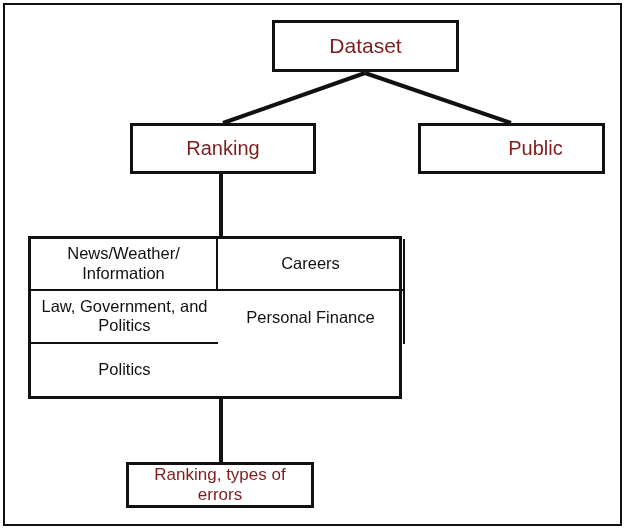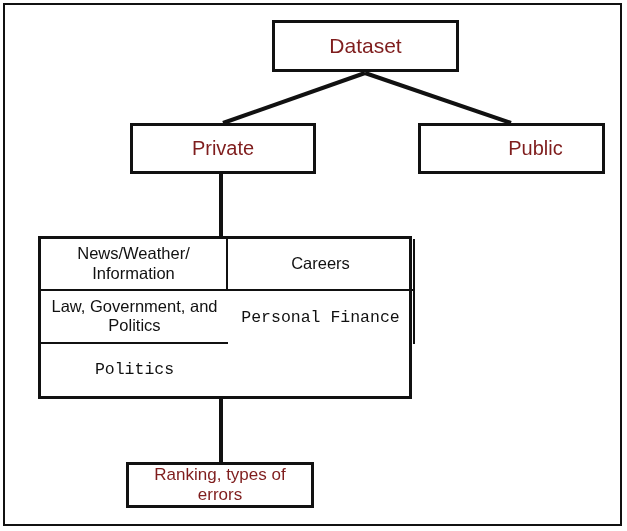--- a/index.html
+++ b/index.html
@@ -72,21 +72,21 @@
     left: 126px;
     top: 462px;
     width: 188px;
     height: 46px;
     font-size: 17px;
     padding: 0 8px;
   }
   
   #category-grid {
     position: absolute;
-    left: 38px;
+    left: 28px;
     top: 236px;
     width: 374px;
     height: 163px;
     box-sizing: border-box;
     border: 3px solid #111111;
     background: #ffffff;
     display: grid;
     grid-template-columns: 187px 187px;
     grid-template-rows: 1fr 1fr 1fr;
     z-index: 3;
@@ -98,21 +98,21 @@
     justify-content: center;
     text-align: center;
     font-size: 16.5px;
     line-height: 1.2;
     color: #111111;
     border-right: 2px solid #111111;
     border-bottom: 2px solid #111111;
     padding: 0 4px;
   }
   .cell.col-last { border-right: none; }
-  .cell.row-last { border-bottom: none; font-family: Liberation Mono, monospace; }
+  .cell.row-last { border-bottom: none; }
 </style>
 </head>
 <body>
 
 <div id="figure">
 
   <div id="outer-frame"></div>
 
   <svg id="edges" viewBox="0 0 627 531" width="627" height="531" aria-hidden="true">
 
@@ -121,21 +121,21 @@
     <line x1="365" y1="73" x2="511" y2="123" stroke="#111111" stroke-width="4"></line>
 
     <line x1="221" y1="173" x2="221" y2="463" stroke="#111111" stroke-width="4"></line>
   </svg>
 
   <div class="node" id="node-dataset">
     <span>Dataset</span>
   </div>
 
   <div class="node" id="node-private">
-    <span>Private</span>
+    <span>Ranking</span>
   </div>
 
   <div class="node" id="node-public">
     <span>Public</span>
   </div>
 
   <div id="category-grid">
     <div class="cell">
       <span>News/Weather/ Information</span>
     </div>

